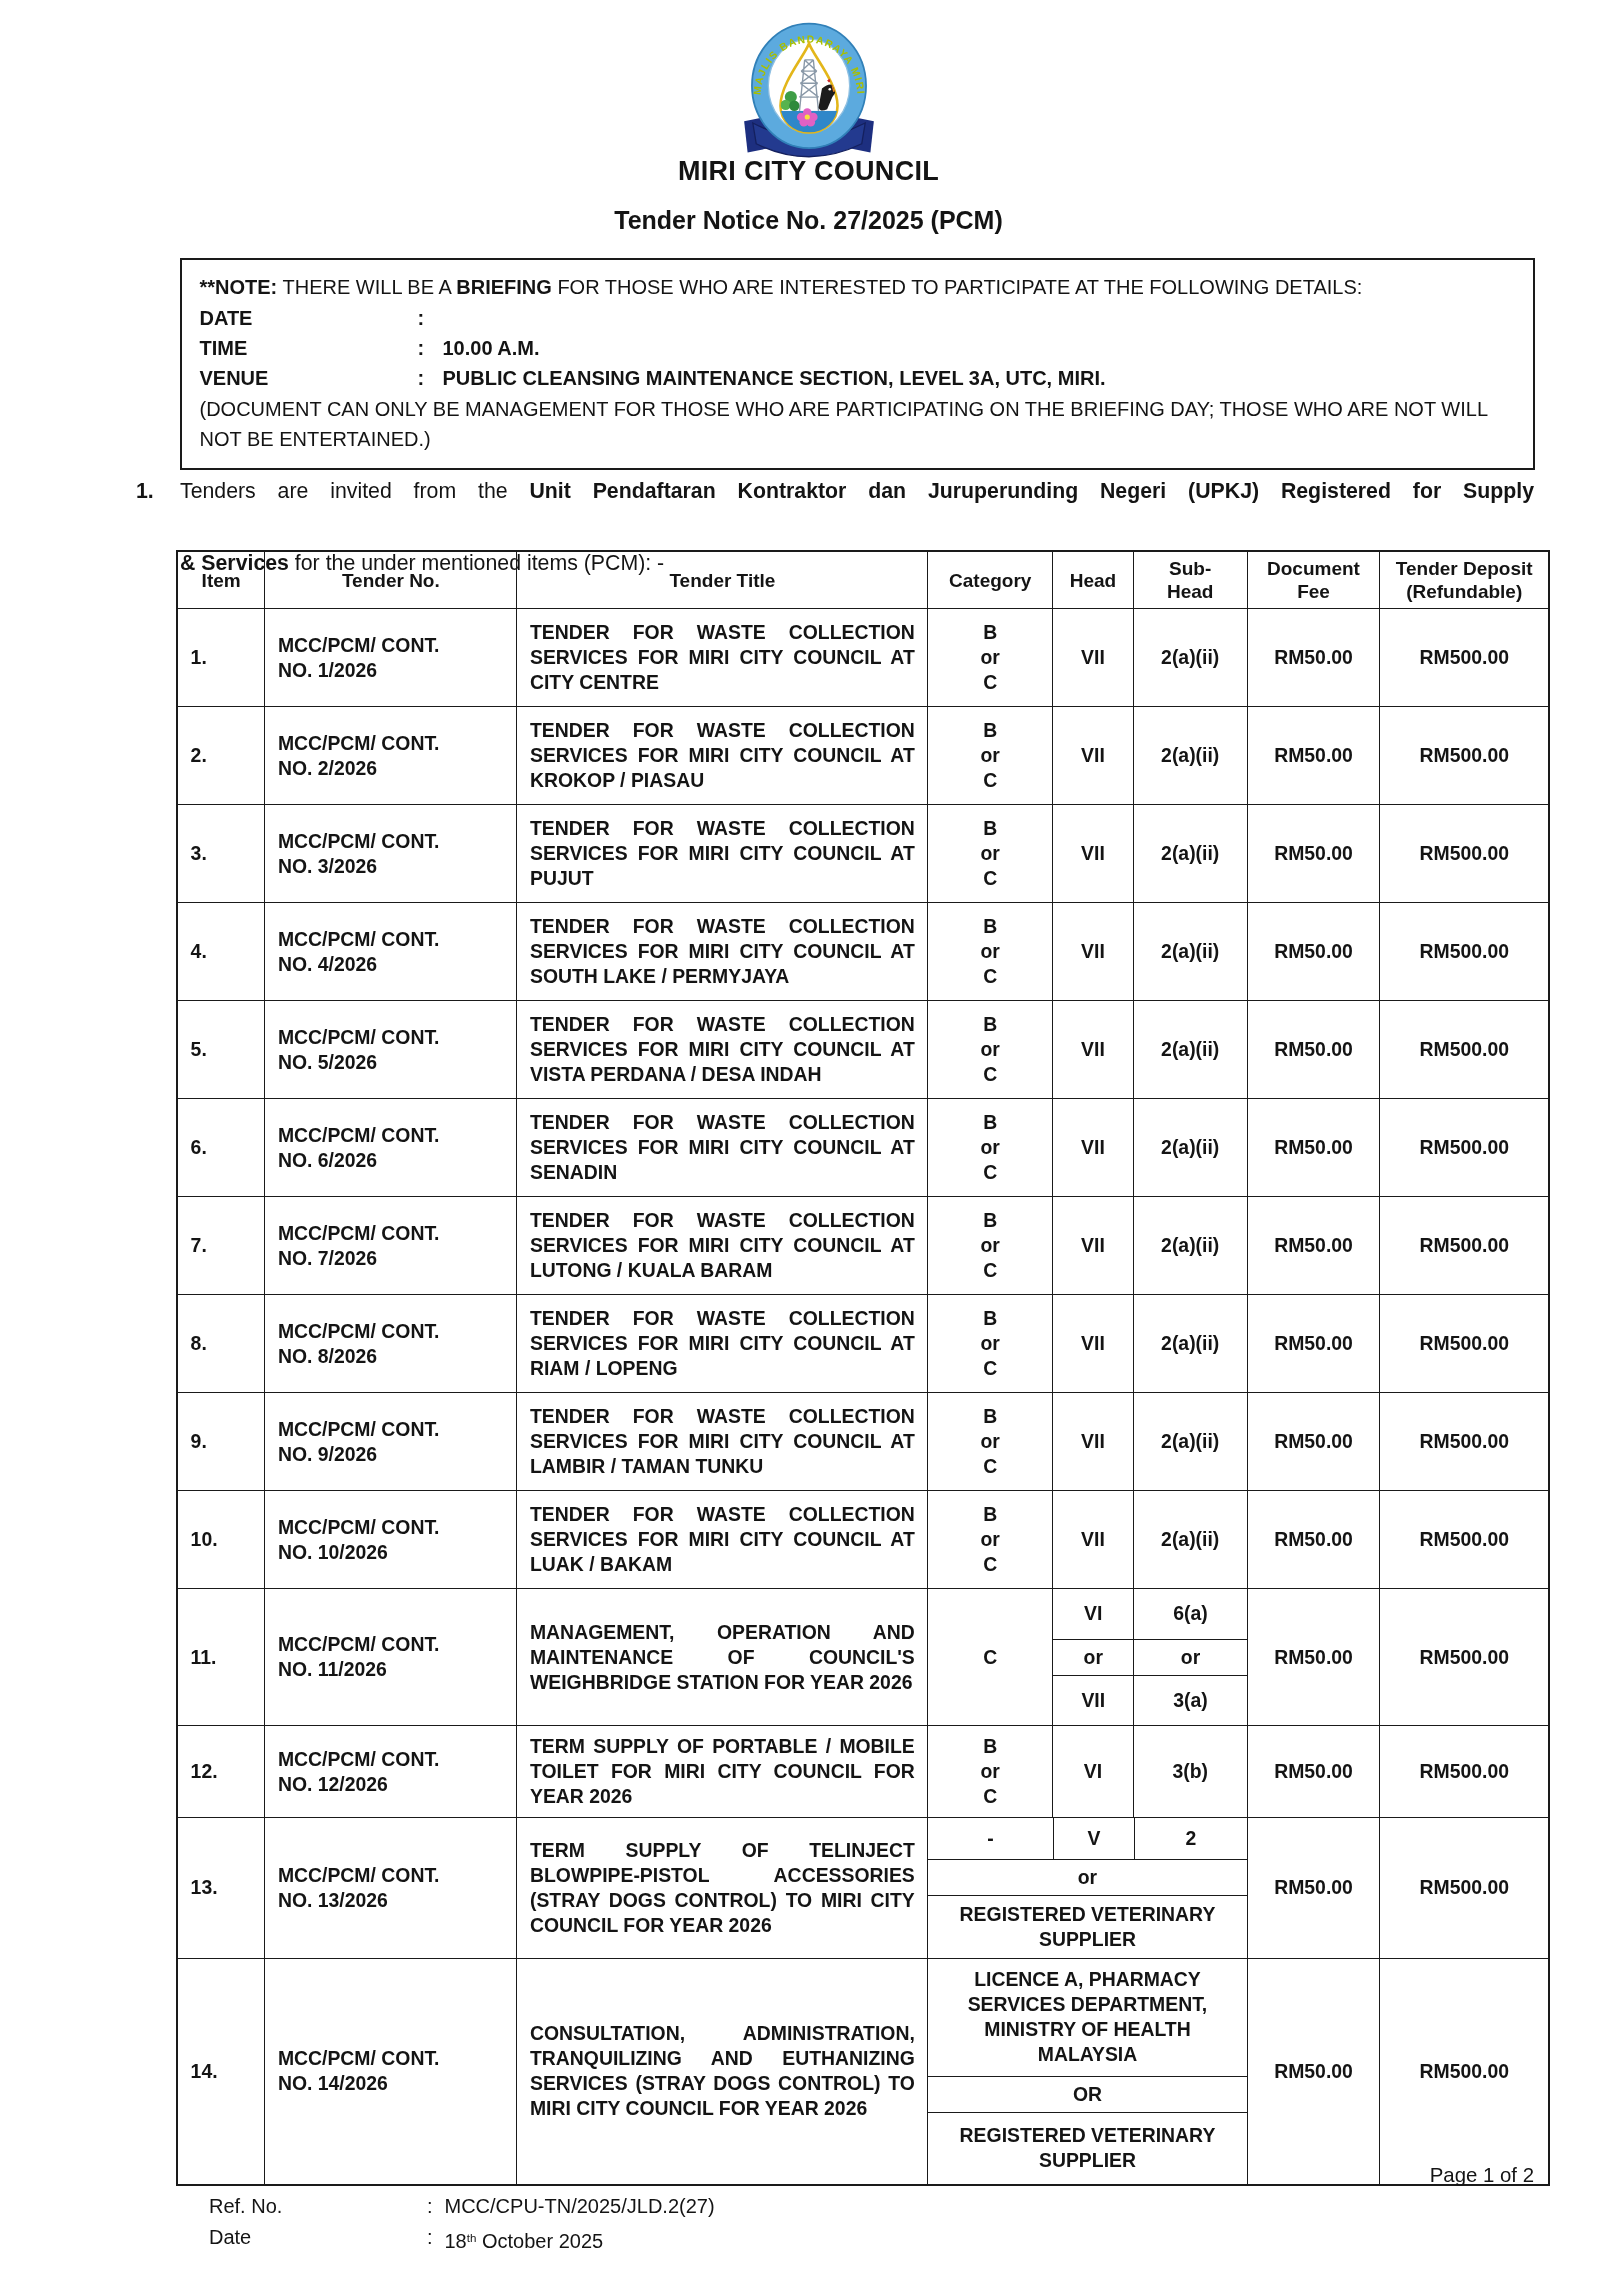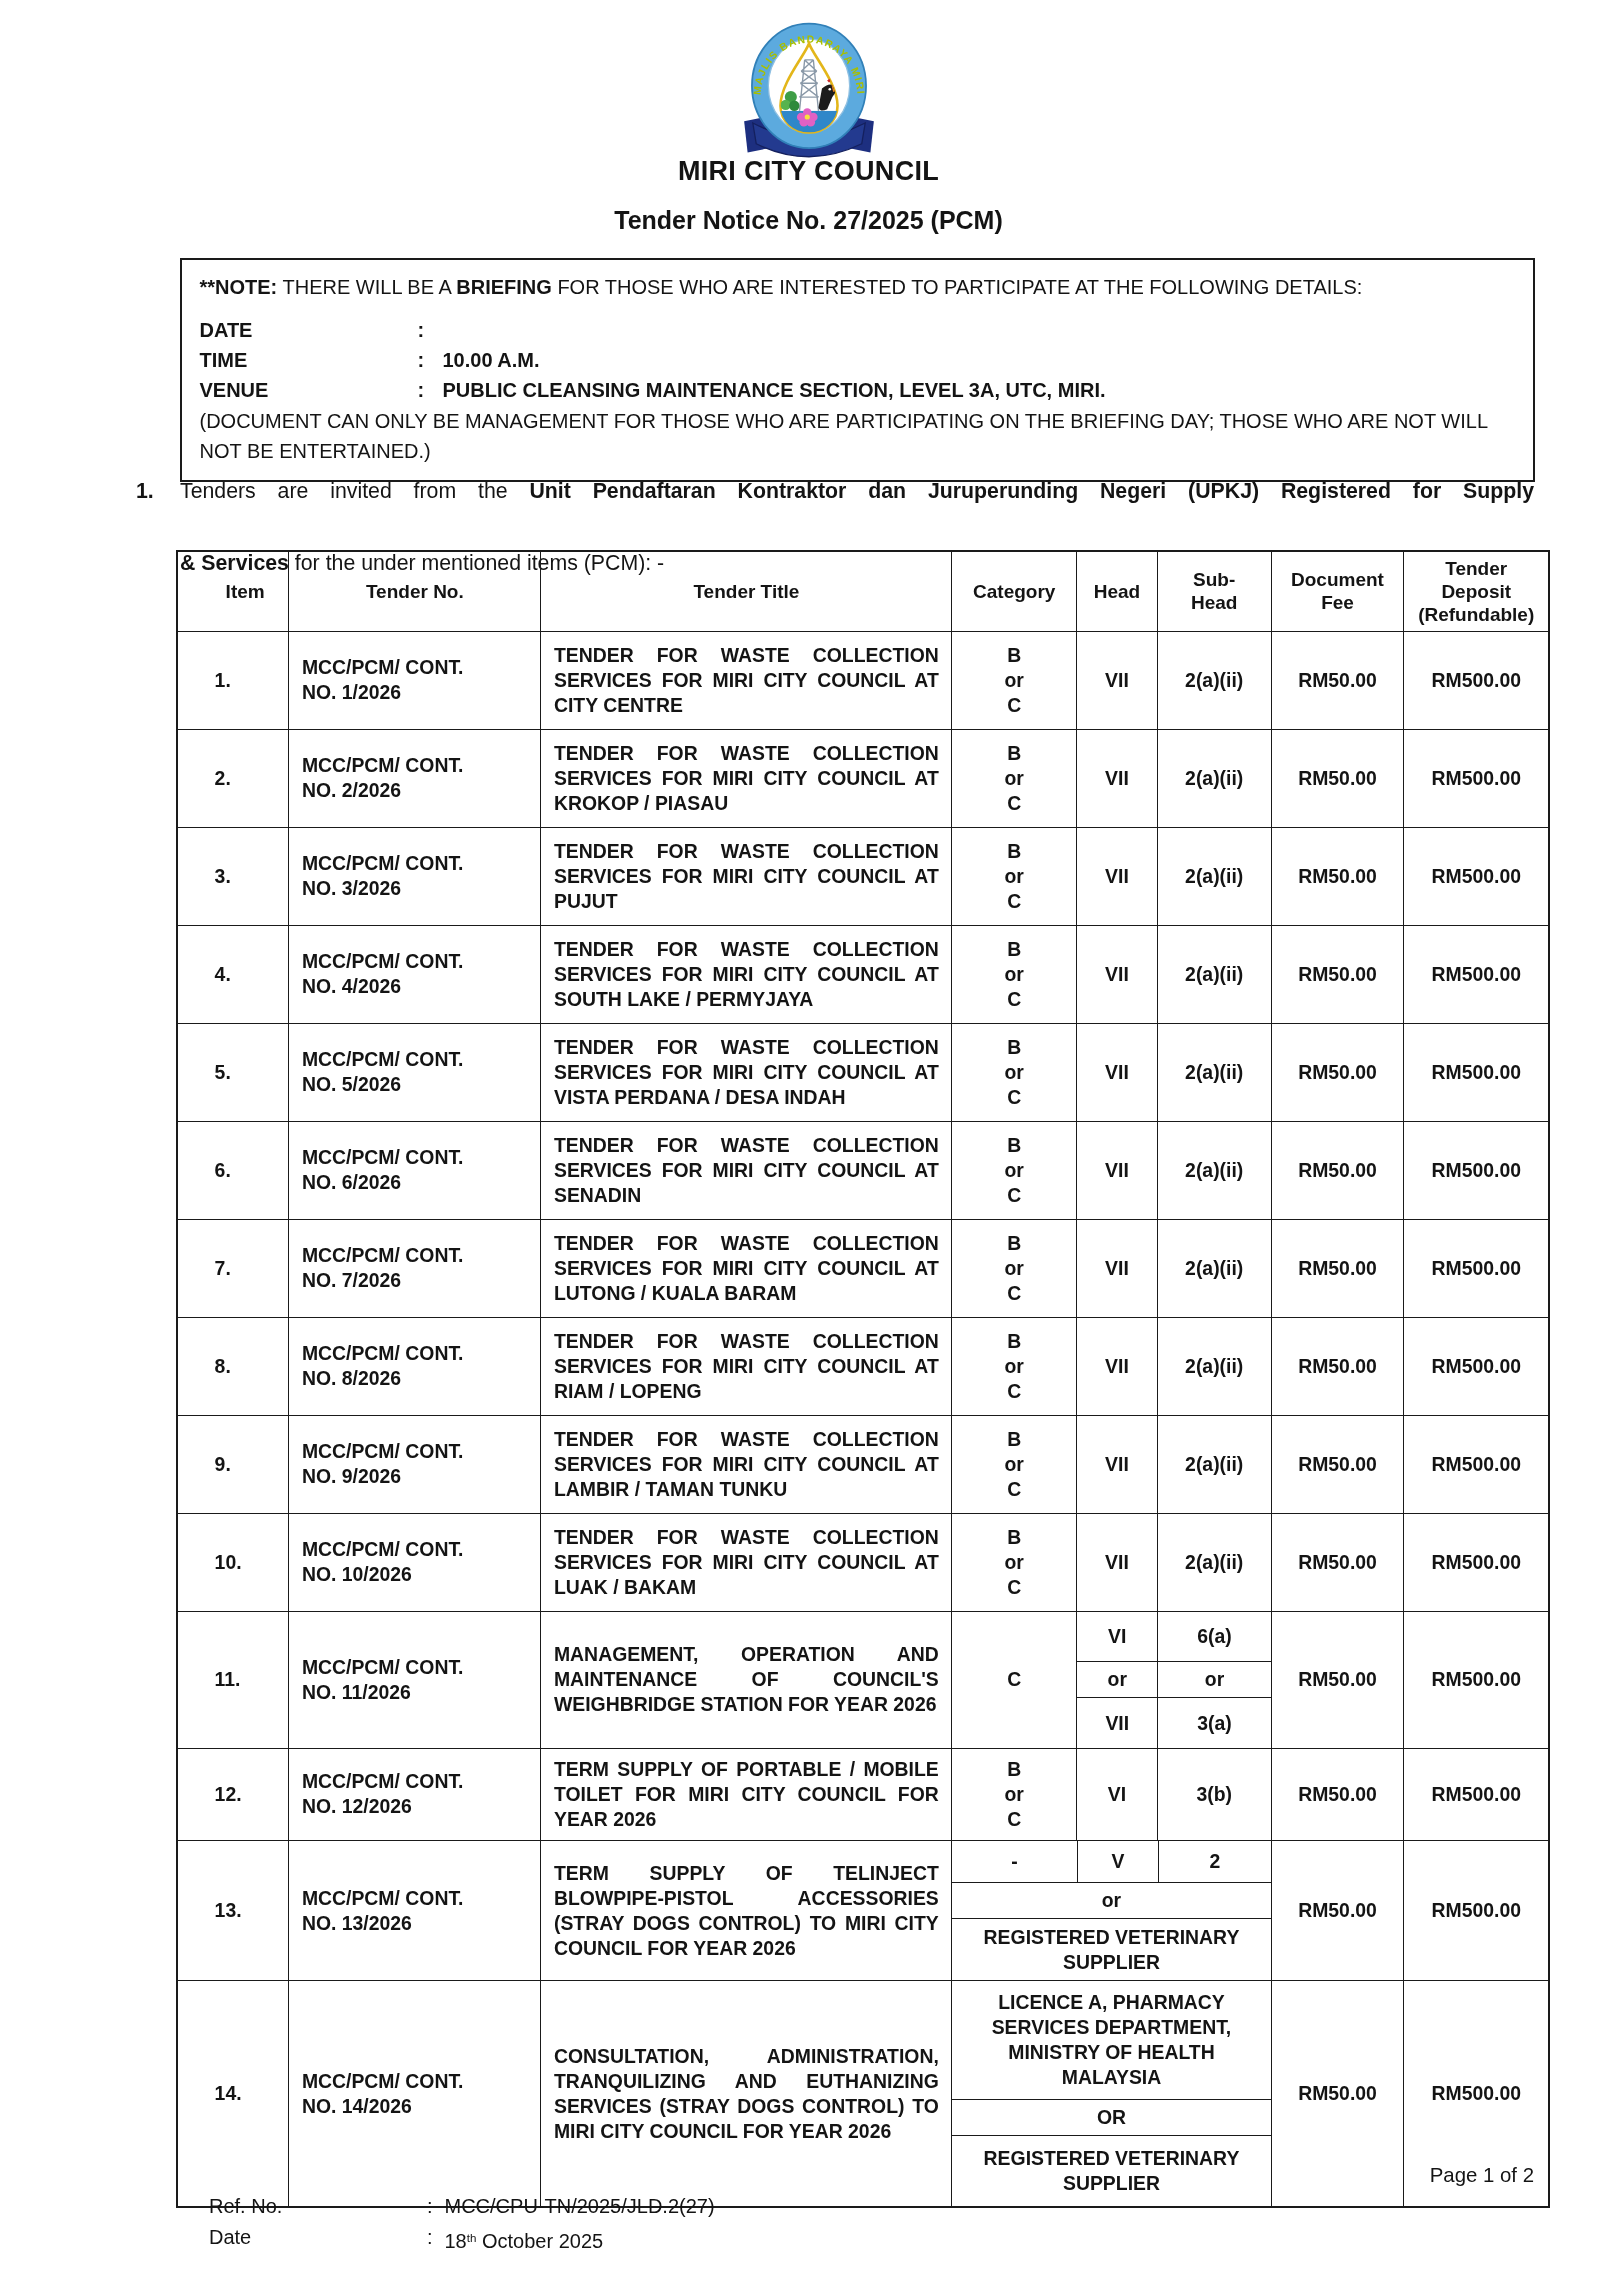--- a/index.html
+++ b/index.html
@@ -13,21 +13,21 @@
   .logo-wrap { position:absolute; top:21.3px; left:50%; transform:translateX(-50%); width:194px; height:147px; }
   .logo-wrap svg { width:100%; height:100%; }
   
   .doc-title { position:absolute; top:156px; left:0; width:100%; text-align:center;
     font-size:27px; font-weight:bold; letter-spacing:0.3px; }
   .doc-subtitle { position:absolute; top:206px; left:0; width:100%; text-align:center;
     font-size:25px; font-weight:bold; }
   
   .note-box { position:absolute; left:180px; top:258px; width:1355px; box-sizing:border-box;
     border:2.9px solid #1a1a1a; padding:12.6px 17.5px 13.6px 17.5px; font-size:20px; line-height:29px; }
-  .note-line { margin-bottom:13px; }
+  .note-line { margin-bottom:1px; }
   .b { font-weight:bold; }
   .note-row { display:flex; line-height:30px; }
   .note-label { flex:0 0 218px; font-weight:bold; }
   .note-colon { flex:0 0 25px; font-weight:bold; }
   .note-value { flex:1; font-weight:bold; }
   .sup { font-size:12.6px; vertical-align:6.8px; font-weight:bold; }
   .disclaimer { line-height:30px; margin-top:1.9px; }
   
   .intro { position:absolute; left:136px; top:473px; width:1398px; font-size:21.3px; line-height:36px; }
   .intro-number { position:absolute; left:0; top:0; font-weight:bold; }
@@ -35,21 +35,21 @@
   .force-justify { text-align:justify; }
   .force-justify::after { content:""; display:inline-block; width:100%; }
   
   .tender-table { position:absolute; left:176px; top:550px; width:1374px; box-sizing:border-box;
     border:2.9px solid #1a1a1a; font-size:19.4px; font-weight:bold; line-height:25px; }
   .tr { display:flex; align-items:stretch; border-top:1.9px solid #1a1a1a; }
   .tr:first-child { border-top:none; }
   .td { border-left:1.9px solid #1a1a1a; box-sizing:border-box; display:flex; align-items:center;
     padding:5.8px 12.6px; }
   .td:first-child { border-left:none; }
-  .c-item  { flex:0 0 6.3%;margin-left:24px; }
+  .c-item  { flex:0 0 6.3%; }
   .c-tno   { flex:0 0 18.4%; }
   .c-title { flex:0 0 30%; }
   .c-cat   { flex:0 0 9.1%; }
   .c-head  { flex:0 0 5.9%; }
   .c-sub   { flex:0 0 8.3%; }
   .c-fee   { flex:0 0 9.7%; }
   .c-dep   { flex:1; }
   .center { justify-content:center; text-align:center; }
   .pre { white-space:pre-line; }
   .jspan { display:block; width:100%; text-align:justify; }

